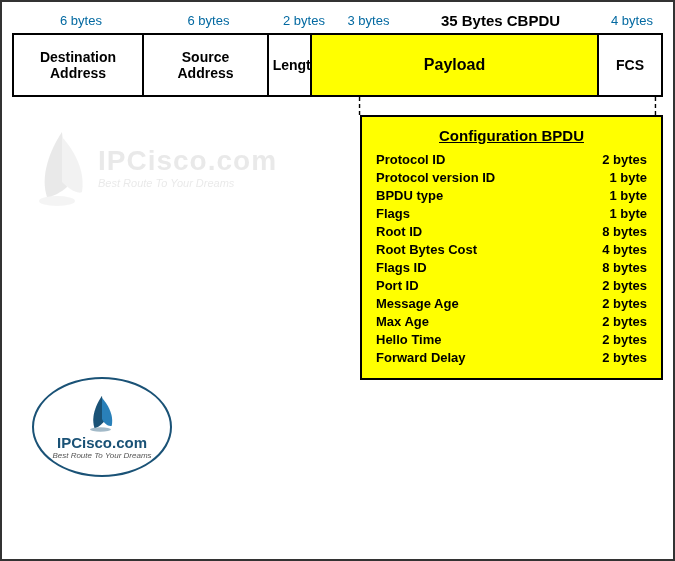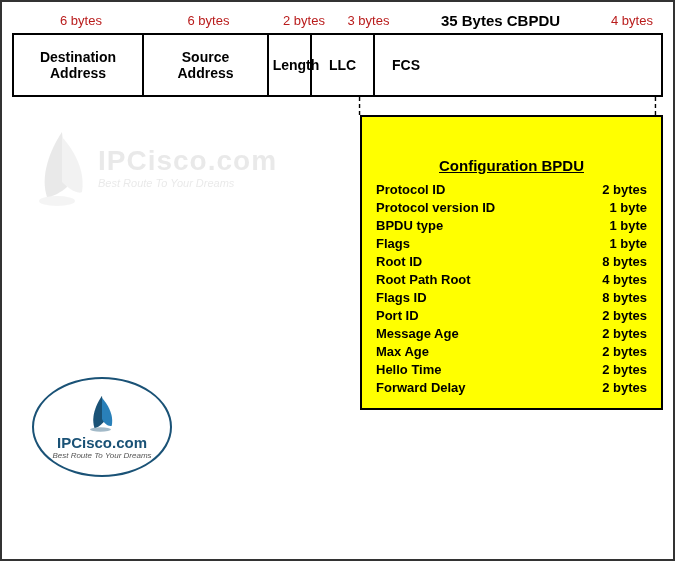--- a/index.html
+++ b/index.html
@@ -24,21 +24,21 @@
     .byte-labels {
       display: flex;
       align-items: center;
       margin-bottom: 4px;
       padding-left: 4px;
     }
     .byte-label {
       text-align: center;
       font-size: 13px;
       font-weight: normal;
-      color: #b91c1c;
+      color: #0369a1;
     }
     .byte-label-dest { width: 130px; }
     .byte-label-src  { width: 125px; }
     .byte-label-len  { width: 66px; }
     .byte-label-llc  { width: 63px; }
     .byte-label-cbpdu-wrap {
       display: flex;
       flex-direction: column;
       align-items: center;
       flex: 1;
@@ -211,21 +211,20 @@
       margin-top: 8px;
       margin-left: 8px;
     }
     .config-title {
       font-size: 15px;
       font-weight: bold;
       text-decoration: underline;
       text-align: center;
       margin-bottom: 8px;
       color: #000;
-      margin-top: 30px;
     }
     .config-row {
       display: flex;
       justify-content: space-between;
       align-items: center;
       margin-bottom: 3px;
     }
     .config-field {
       font-size: 13px;
       font-weight: bold;
@@ -262,21 +261,21 @@
         <span>Address</span>
       </span>
     </div>
     <div class="frame-box frame-box-src">
       <span>
         <span>Source</span><br>
         <span>Address</span>
       </span>
     </div>
     <div class="frame-box frame-box-len">Length</div>
-    <div class="frame-box frame-box-llc">LLC</div>
+    <div class="frame-box frame-box-payload">Payload</div>
     <div class="frame-box frame-box-fcs">FCS</div>
   </div>
 
   <div class="content-area">
 
     <div class="left-section">
 
       <div class="watermark">
         <div class="watermark-logo">
           <svg class="watermark-sail" viewBox="0 0 60 80" xmlns="http://www.w3.org/2000/svg">
@@ -331,21 +330,21 @@
             </div>
             <div class="config-row">
               <span class="config-field">Flags</span>
               <span class="config-size">1 byte</span>
             </div>
             <div class="config-row">
               <span class="config-field">Root ID</span>
               <span class="config-size">8 bytes</span>
             </div>
             <div class="config-row">
-              <span class="config-field">Root Path Root</span>
+              <span class="config-field">Root Bytes Cost</span>
               <span class="config-size">4 bytes</span>
             </div>
             <div class="config-row">
               <span class="config-field">Flags ID</span>
               <span class="config-size">8 bytes</span>
             </div>
             <div class="config-row">
               <span class="config-field">Port ID</span>
               <span class="config-size">2 bytes</span>
             </div>

